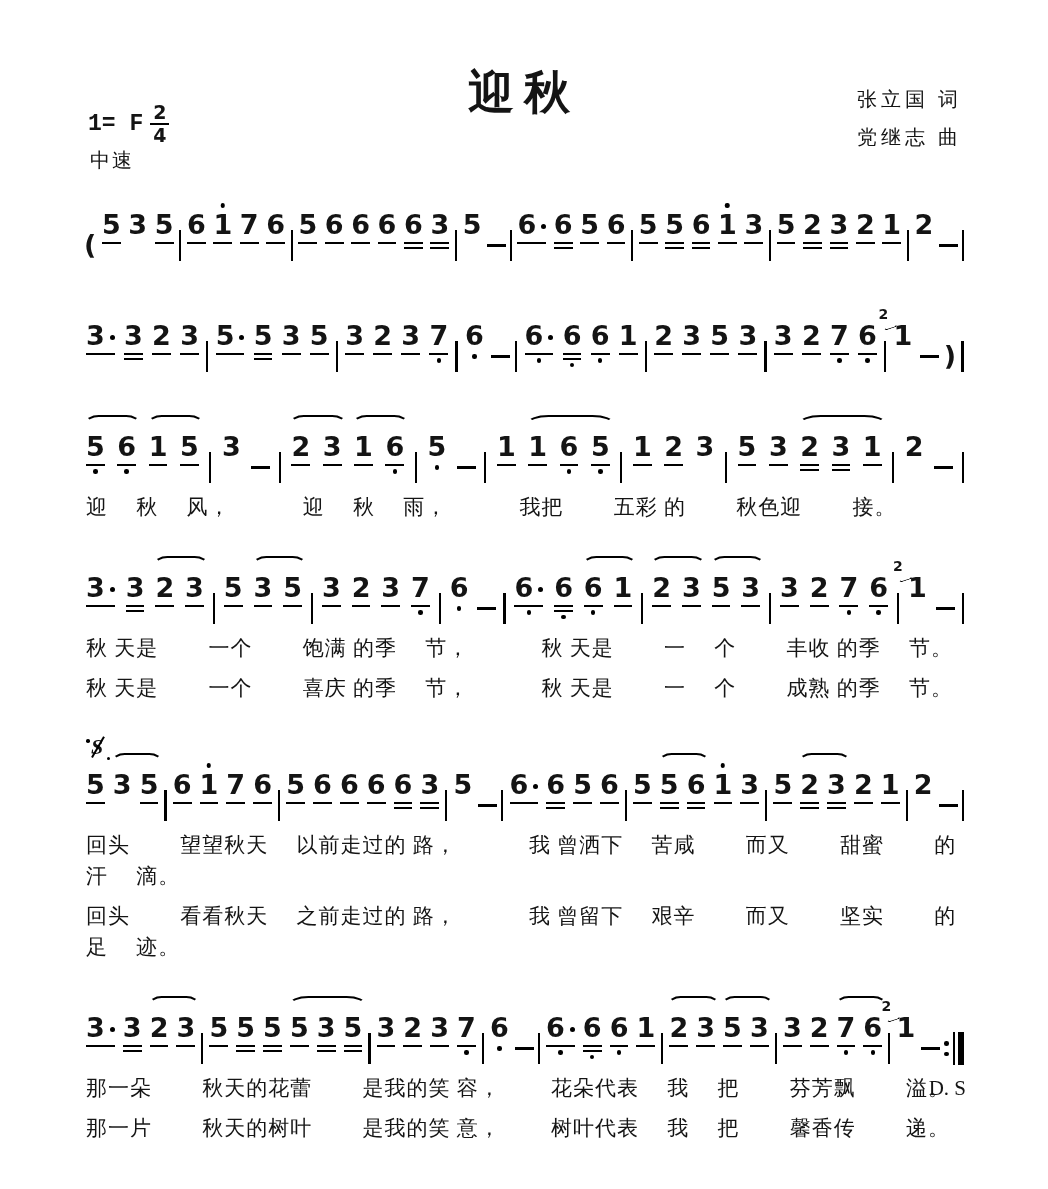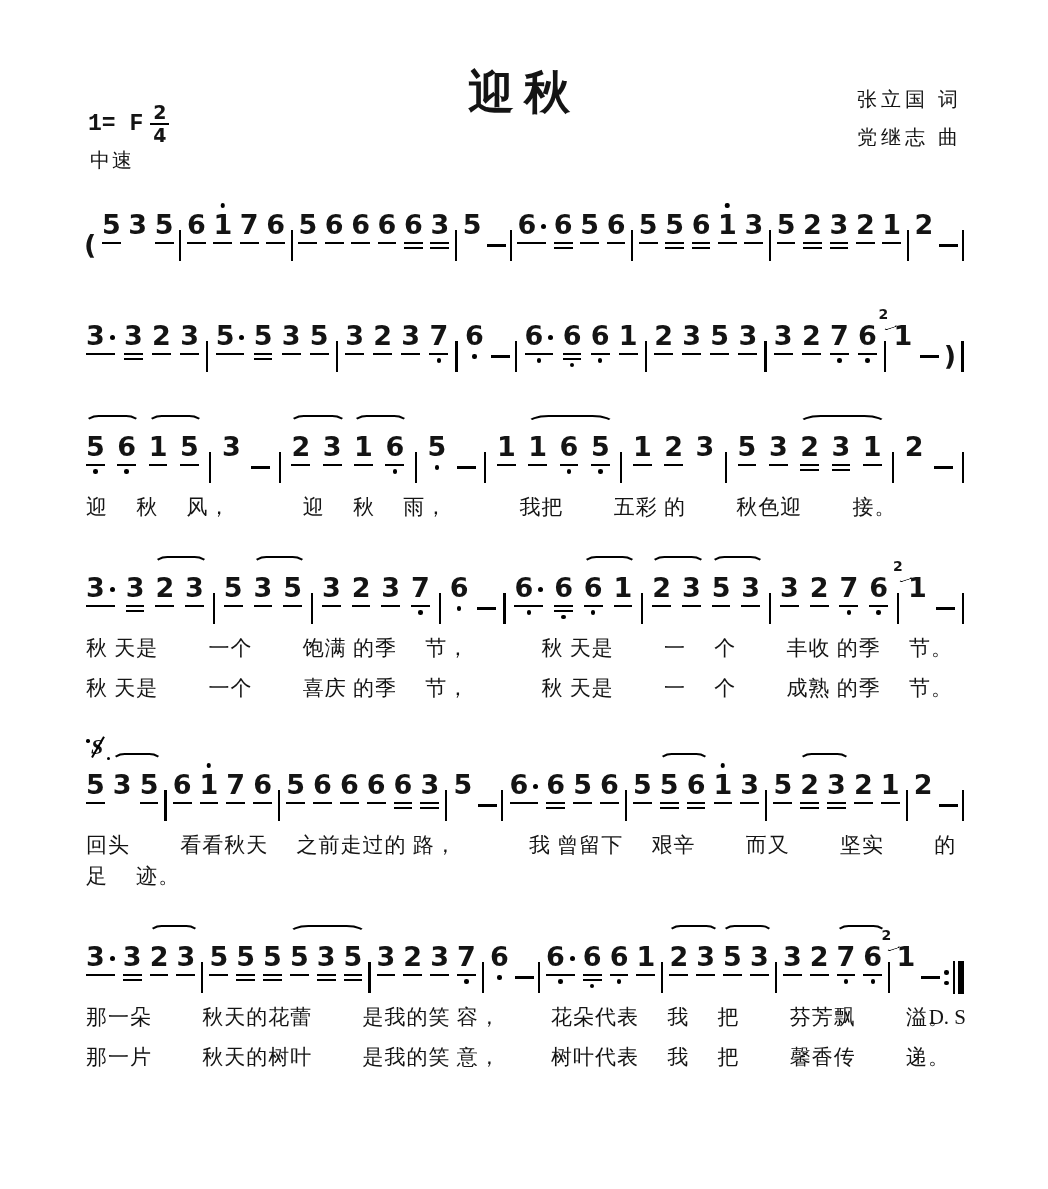--- a/index.html
+++ b/index.html
@@ -740,20 +740,21 @@
           <div class="bar"></div>
           <div class="tok">
             <div class="digit">2</div>
           </div>
           <div class="dash"></div>
           <div class="bar"></div>
           <div class="slur" style="left: 27.8281px; width: 46.625px;"></div>
           <div class="slur" style="left: 574.859px; width: 46.625px;"></div>
           <div class="slur" style="left: 715.219px; width: 46.625px;"></div>
         </div>
+        <div class="lyric"><span>回头　　 望望秋天　 以前走过的 路，　　　 我 曾洒下　 苦咸　　 而又　　 甜蜜　　 的汗　 滴。</span></div>
         <div class="lyric"><span>回头　　 看看秋天　 之前走过的 路，　　　 我 曾留下　 艰辛　　 而又　　 坚实　　 的足　 迹。</span></div>
       </div>
       <div class="m-line-wrap has-lyrics">
         <div class="m-line">
           <div class="tok">
             <div class="digit">3<div class="aug"></div></div>
             <div class="ul"></div>
           </div>
           <div class="tok">
             <div class="digit">3</div>

